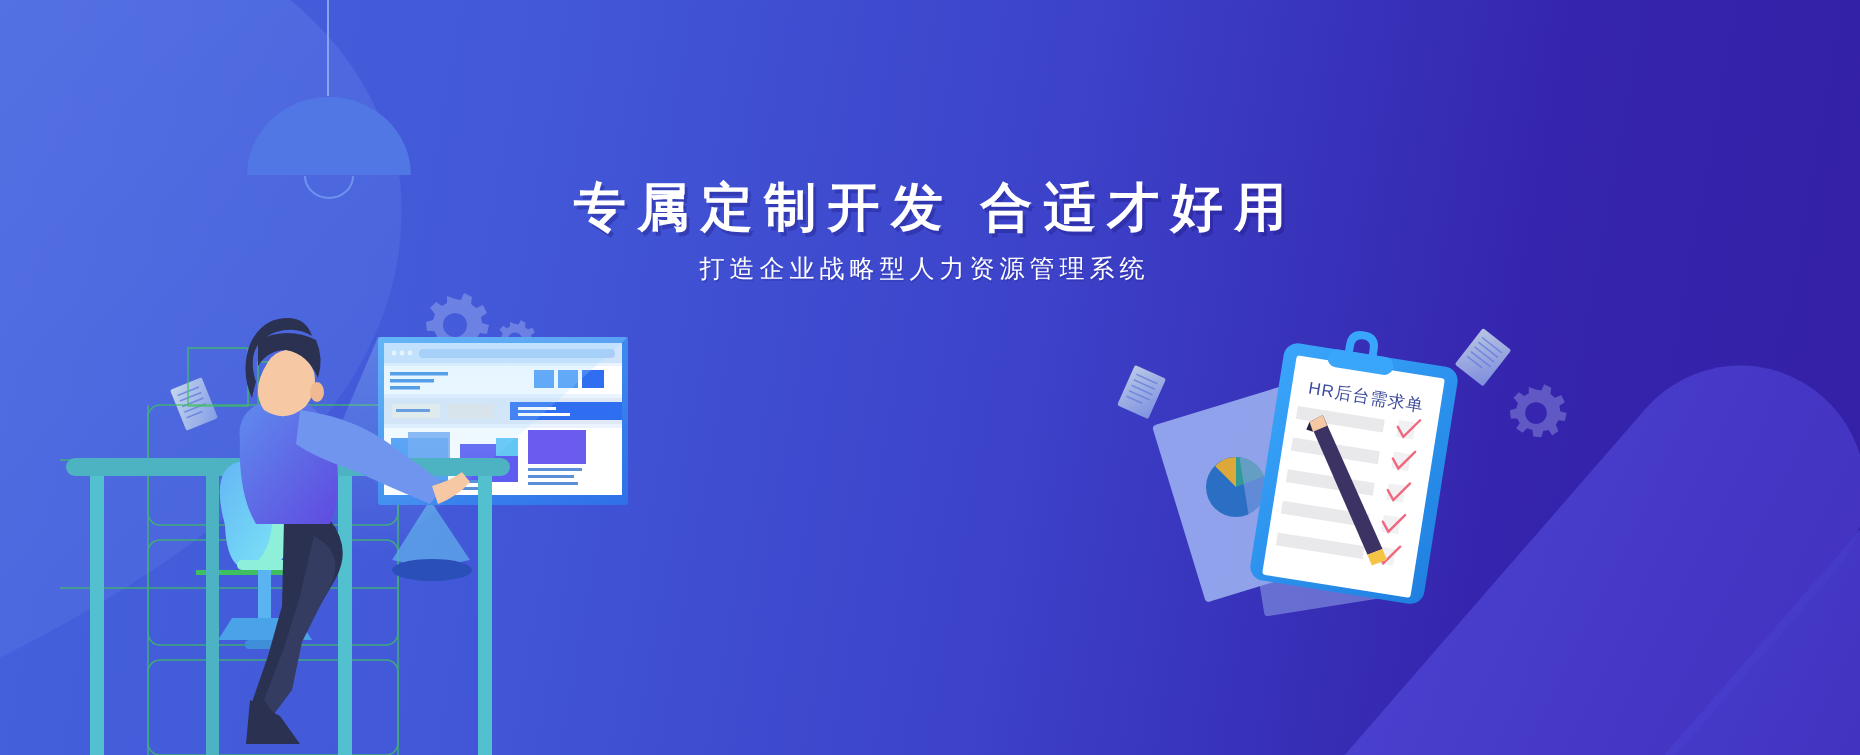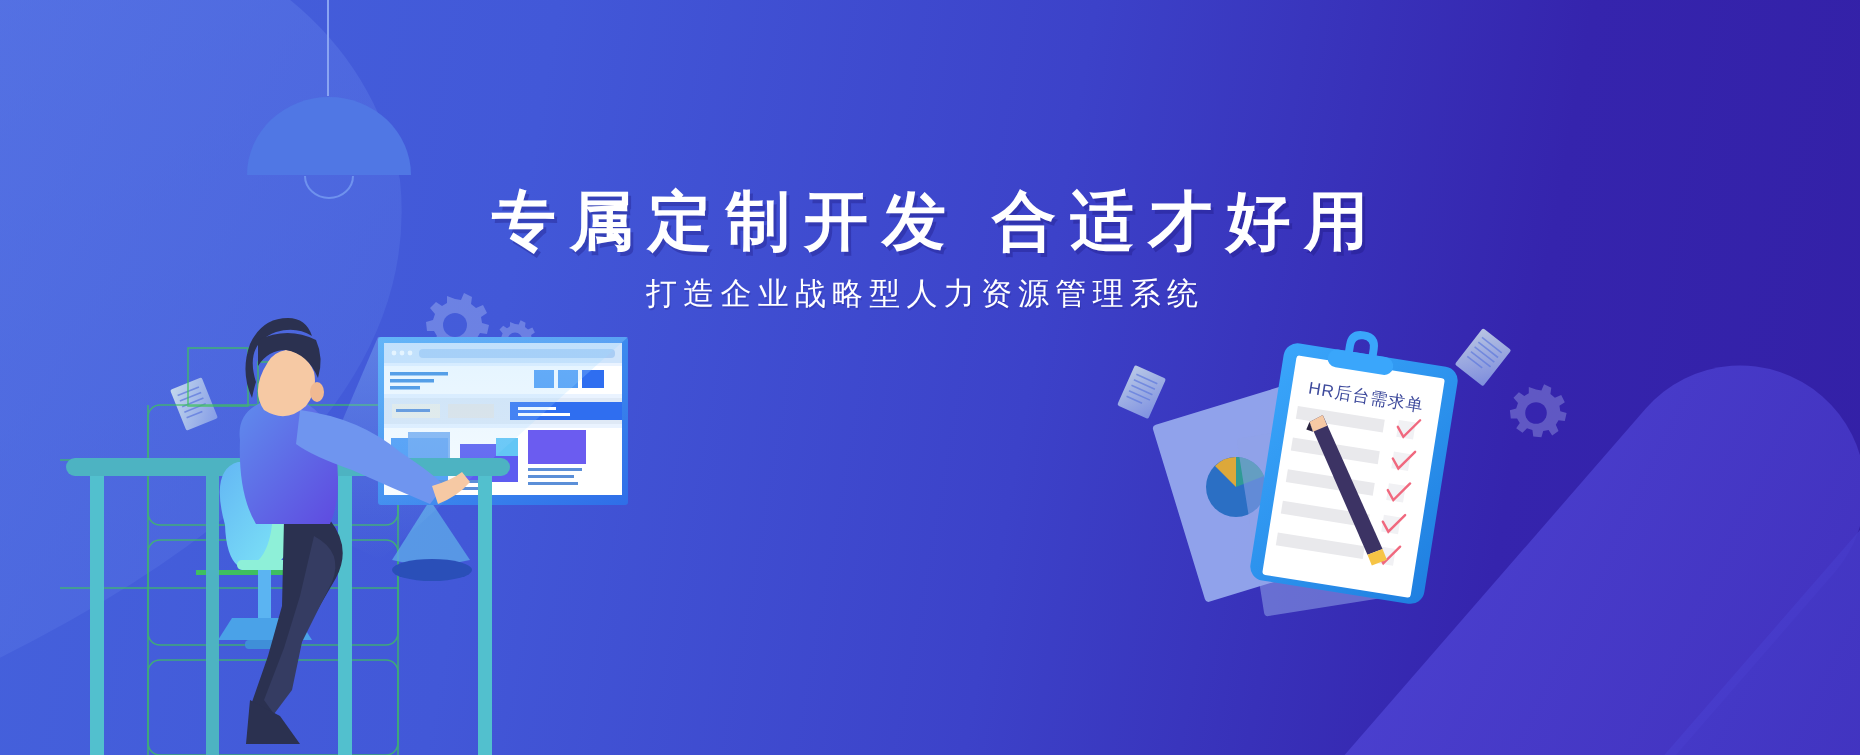--- a/index.html
+++ b/index.html
@@ -11,27 +11,27 @@
   }
   .layer{position:absolute;inset:0;}
   svg.layer{width:1860px;height:755px;display:block;}
 
   
   .textblock{
     position:absolute;left:0;right:0;top:178px;text-align:center;
     pointer-events:none;
   }
   .headline{
-    margin:8px;color:#ffffff;font-size:64px;line-height:1.12;
+    margin:0;color:#ffffff;font-size:52px;line-height:1.12;
     font-weight:bold;letter-spacing:.22em;text-indent:.22em;
     text-shadow:3px 4px 0 rgba(28,22,120,.33);
     font-family:"Liberation Sans","DejaVu Sans",sans-serif;
   }
   .subline{
-    margin:16px 16px 0 0;color:#ffffff;font-size:31px;line-height:1.3;
+    margin:16px 16px 0 0;color:#ffffff;font-size:25px;line-height:1.3;
     letter-spacing:.20em;text-indent:.20em;font-weight:normal;
     text-shadow:1px 2px 0 rgba(28,22,120,.22);
   }
 </style>
 </head>
 <body>
 
 <div class="stage">
 
   <svg class="layer" viewBox="0 0 1860 755" preserveAspectRatio="none" aria-hidden="true">

